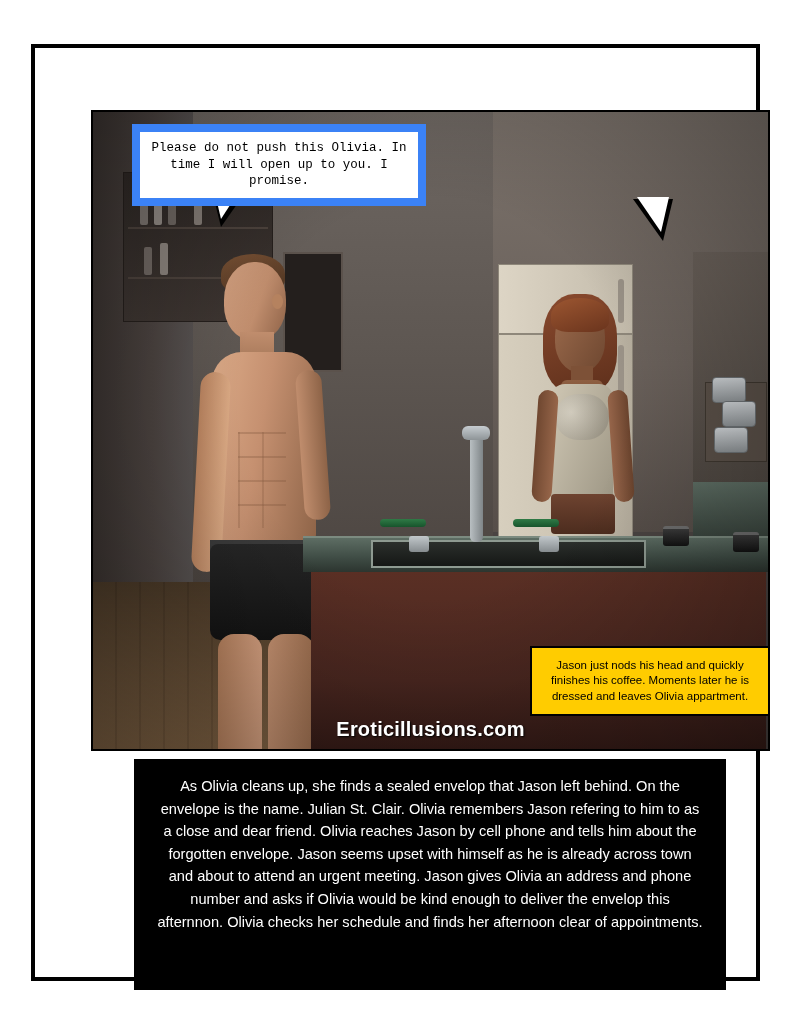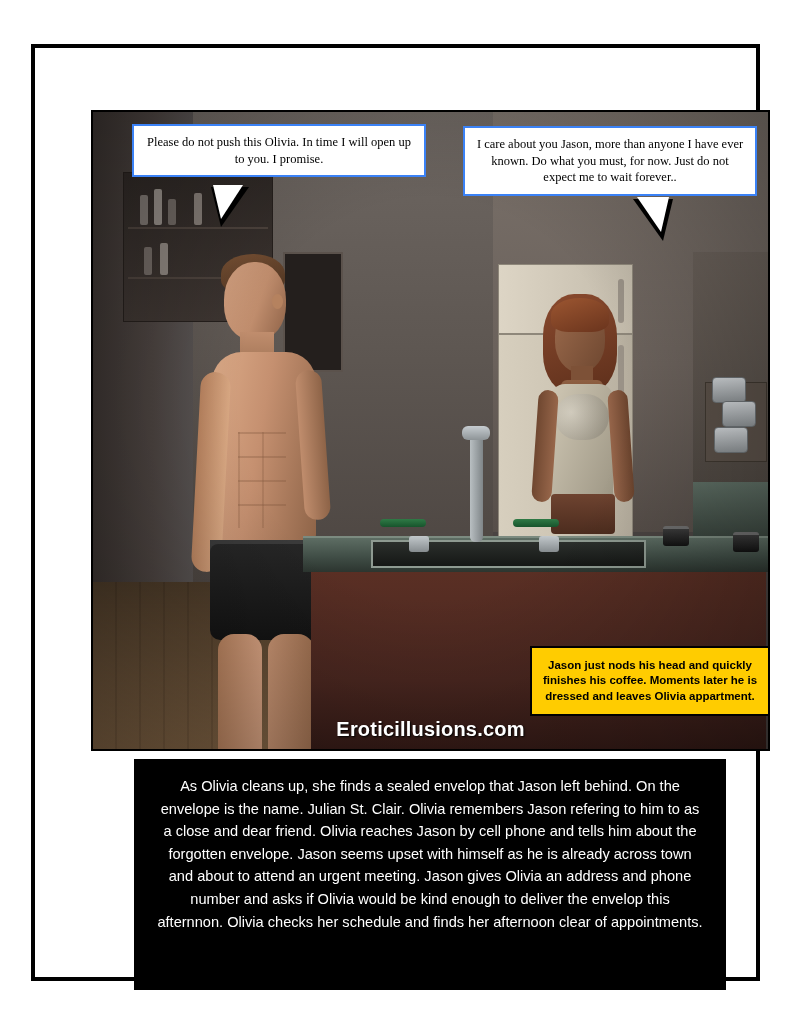--- a/index.html
+++ b/index.html
@@ -272,24 +272,24 @@
   
   .panel-shade {
     position: absolute; inset: 0;
     background: radial-gradient(ellipse at 50% 45%, rgba(0,0,0,0) 40%, rgba(0,0,0,.35) 100%);
     pointer-events: none;
   }
   
   .balloon {
     position: absolute;
     background: #ffffff;
-    border: 2px solid #3b82f6;
+    border: 8px solid #3b82f6;
     padding: 8px 10px;
     text-align: center;
-    font-family: Liberation Serif, serif;
+    font-family: Liberation Mono, monospace;
     font-size: 12.5px;
     line-height: 1.32;
     color: #000000;
   }
   .balloon-1 { left: 39px; top: 12px; width: 294px; }
   .balloon-2 { left: 370px; top: 14px; width: 294px; }
   .tail {
     position: absolute; width: 0; height: 0;
   }
   .tail-1 {
@@ -321,21 +321,20 @@
     position: absolute;
     left: 437px; top: 534px; width: 240px; height: 70px;
     background: #ffcc00;
     border: 2px solid #000000;
     display: flex; align-items: center; justify-content: center;
     padding: 4px 8px;
     text-align: center;
     font-size: 11.5px;
     line-height: 1.35;
     color: #000000;
-    font-weight: bold;
   }
   
   .watermark {
     position: absolute;
     left: 0; right: 0; bottom: 8px;
     text-align: center;
     color: #ffffff;
     font-size: 20px;
     font-weight: bold;
     text-shadow: 1px 1px 2px #000;
@@ -437,23 +436,20 @@
       <div class="panel-shade"></div>
 
       <div class="tail tail-1"></div>
       <div class="tail tail-1b"></div>
       <div class="balloon balloon-1">
         <span>Please do not push this Olivia. In time I will open up to you. I promise.</span>
       </div>
 
       <div class="tail tail-2"></div>
       <div class="tail tail-2b"></div>
-      <div class="balloon balloon-2">
-        <span>I care about you Jason, more than anyone I have ever known. Do what you must, for now. Just do not expect me to wait forever..</span>
-      </div>
 
       <div class="caption-yellow">
         <span>Jason just nods his head and quickly finishes his coffee. Moments later he is dressed and leaves Olivia appartment.</span>
       </div>
 
       <div class="watermark">Eroticillusions.com</div>
     </div>
 
     <div class="narration">
       <span>As Olivia cleans up, she finds a sealed envelop that Jason left behind. On the envelope is the name. Julian St. Clair. Olivia remembers Jason refering to him to as a close and dear friend. Olivia reaches Jason by cell phone and tells him about the forgotten envelope. Jason seems upset with himself as he is already across town and about to attend an urgent meeting. Jason gives Olivia an address and phone number and asks if Olivia would be kind enough to deliver the envelop this afternnon. Olivia checks her schedule and finds her afternoon clear  of appointments.</span>

